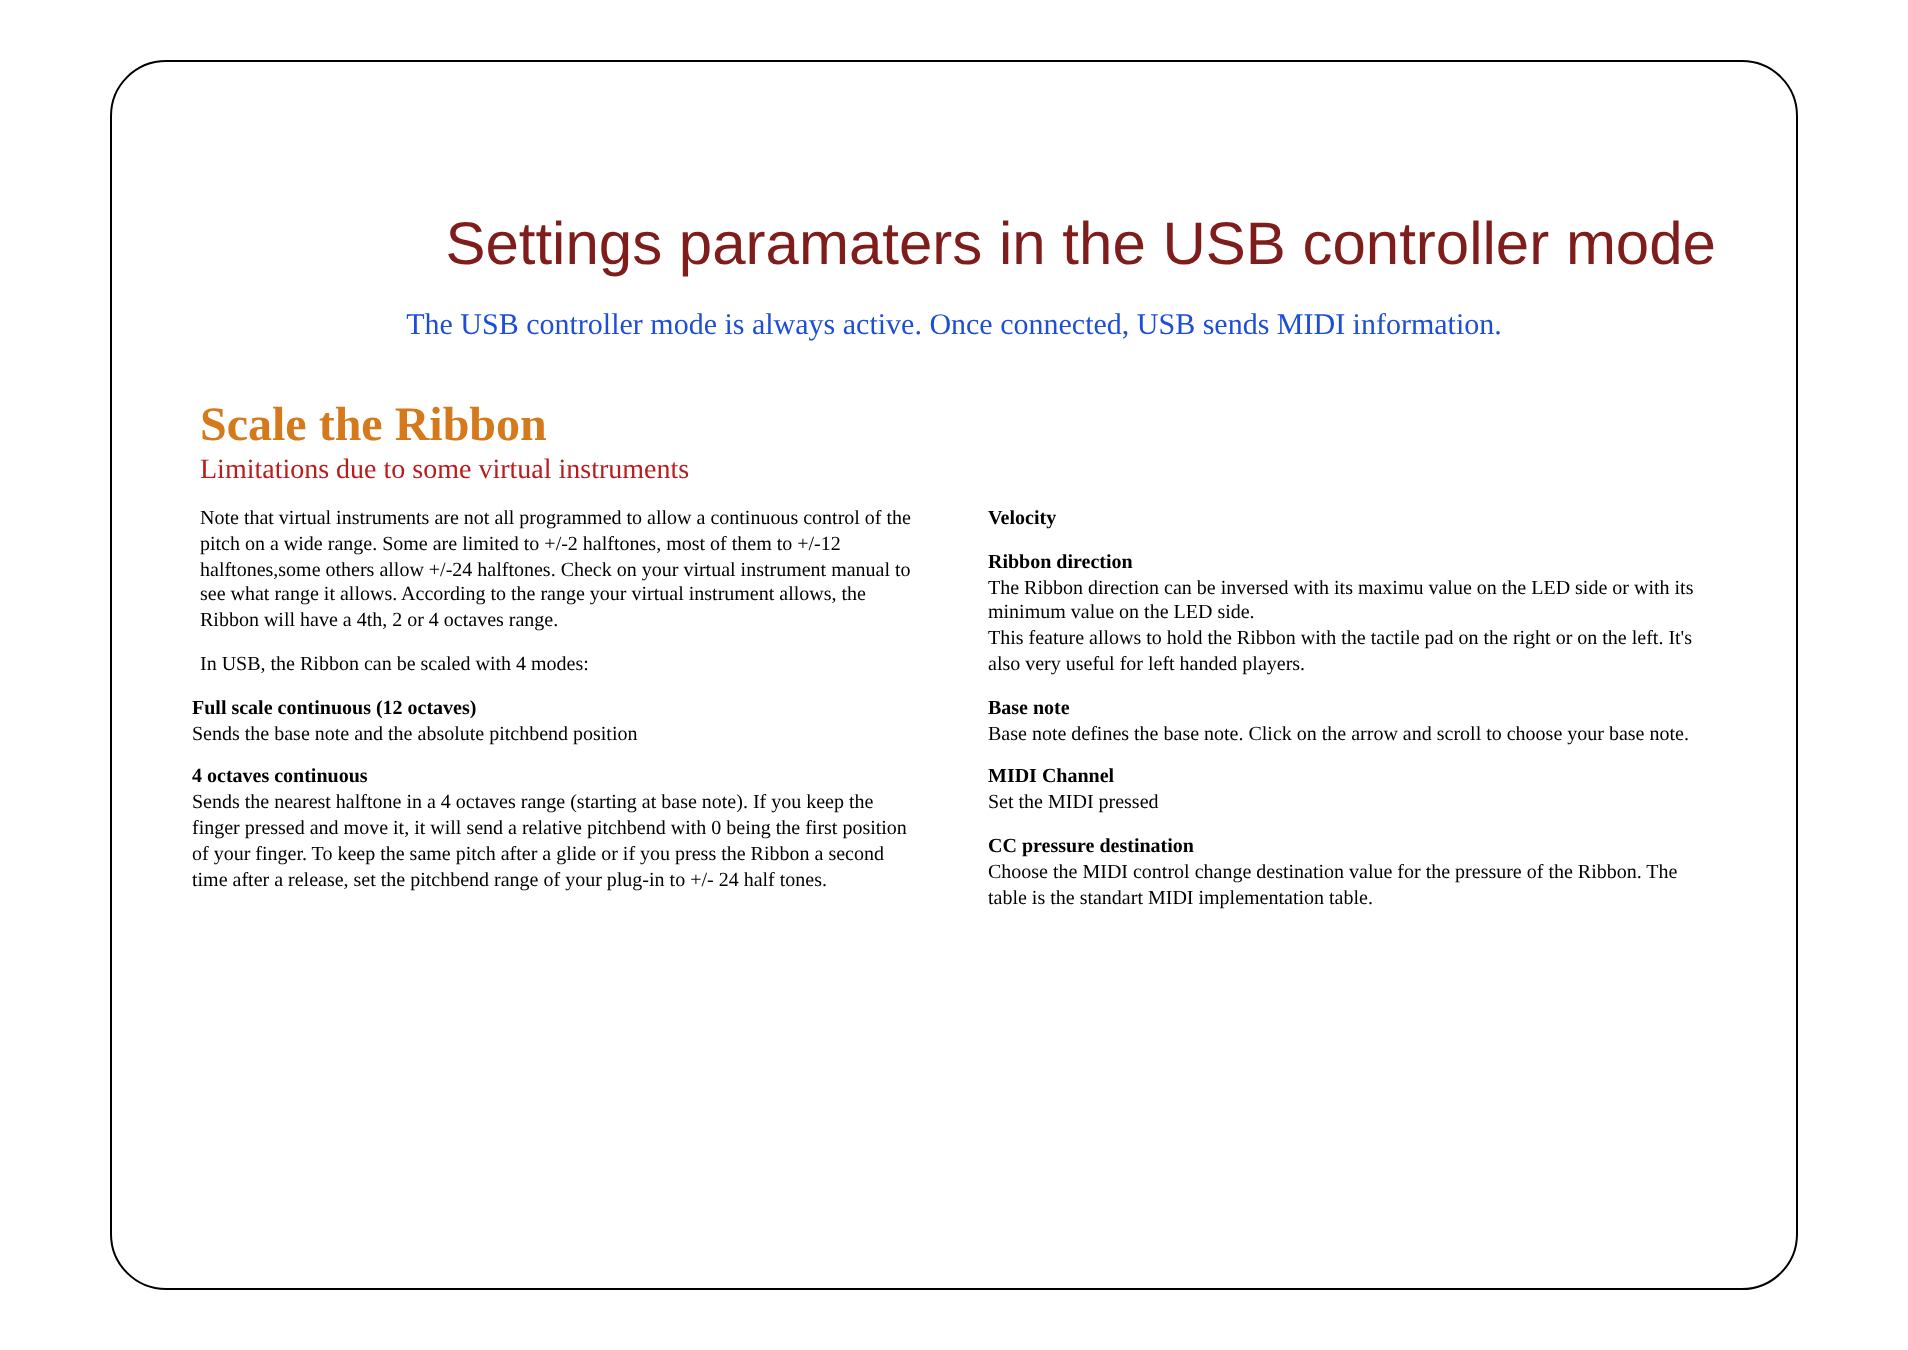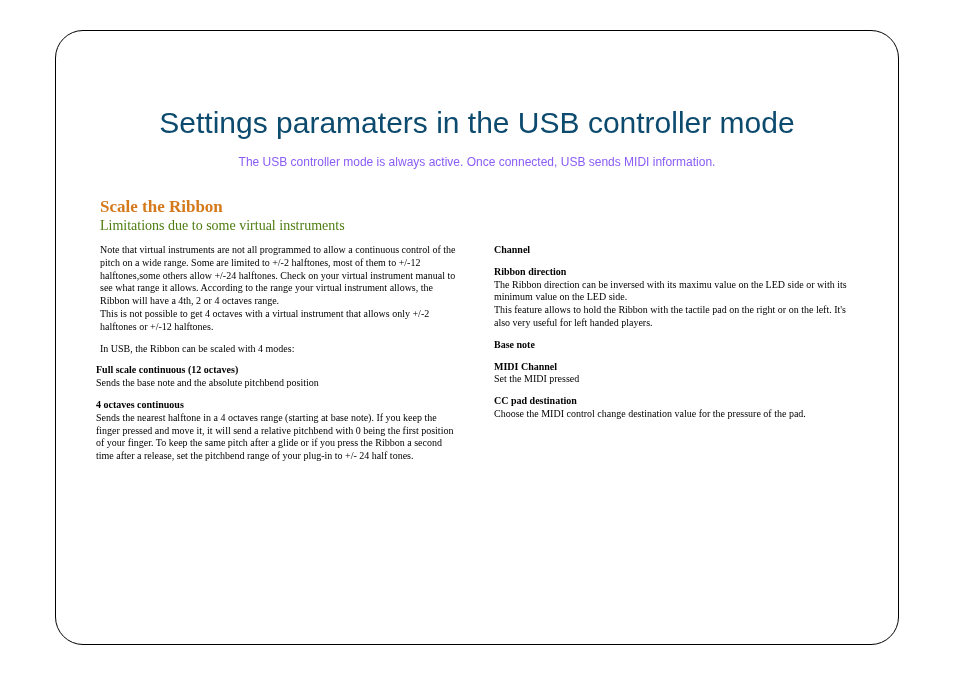--- a/index.html
+++ b/index.html
@@ -19,43 +19,43 @@
     height: 615px;
     border: 1px solid #000;
     border-radius: 28px;
     box-sizing: border-box;
     padding: 50px 40px 30px 40px;
   }
   .title {
     font-family: "Helvetica Neue", Helvetica, Arial, sans-serif;
     font-weight: 300;
     font-size: 30px;
-    color: #0c4a6e;
-    text-align: center;
+    color: #7f1d1d;
+    text-align: right;
     margin: 25px 0 15px 0;
   }
   .subtitle {
-    font-family: Liberation Sans, sans-serif;
-    font-size: 12px;
+    font-family: Liberation Serif, serif;
+    font-size: 15px;
     text-align: center;
     margin-bottom: 28px;
-    color: #8b5cf6;
+    color: #1d4ed8;
   }
   .section-head {
     margin-left: 4px;
   }
   .section-head .h-orange {
     color: #d57a1c;
-    font-size: 17px;
+    font-size: 24px;
     font-weight: bold;
     font-family: Georgia, serif;
     margin: 0 0 1px 0;
   }
   .section-head .h-sub {
-    color: #4d7c0f;
+    color: #b91c1c;
     font-size: 14px;
     font-family: Georgia, serif;
     margin: 0 0 10px 0;
   }
   .columns {
     display: flex;
     gap: 34px;
     font-family: Georgia, serif;
     font-size: 10px;
     line-height: 1.28;
@@ -83,49 +83,49 @@
 
   <div class="section-head">
     <div class="h-orange">Scale the Ribbon</div>
     <div class="h-sub">Limitations due to some virtual instruments</div>
   </div>
 
   <div class="columns">
     <div class="col">
       <p class="para">
         <span> Note that virtual instruments are not all programmed to allow a continuous control of the pitch on a wide range. Some are limited to +/-2 halftones, most of them to +/-12 halftones,some  others allow +/-24 halftones. Check on your virtual instrument manual to see what range it allows. According to the range your virtual instrument allows, the Ribbon will have a 4th, 2 or 4 octaves range.</span><br>
-        <span>This is not possible to get 4 octaves with a virtual instrument that allows only +/-2 halftones or  +/-12 halftones.</span>
       </p>
       <p class="para">In USB, the Ribbon can be scaled with 4 modes:</p>
 
       <p class="para block">
         <span class="label">Full scale continuous (12 octaves)</span><br>
         <span>Sends the base note and the absolute pitchbend position</span>
       </p>
       <p class="para block">
         <span class="label">4 octaves continuous</span><br>
         <span>Sends the nearest halftone in a 4 octaves range (starting at base note). If you keep the finger pressed and move it, it will send a relative pitchbend with 0 being the first  position of your finger. To keep the same pitch after a glide or if you press the Ribbon a second time after a release, set the pitchbend range of your plug-in to +/- 24 half tones.</span>
       </p>
     </div>
 
     <div class="col">
       <p class="block">
-        <span class="label">Channel</span><br>
+        <span class="label">Velocity</span><br>
       </p>
       <p class="block">
         <span class="label">Ribbon direction</span><br>
         <span>The Ribbon direction can be inversed with its maximu value on the LED side or with its minimum value on the LED side.</span><br>
         <span>This feature allows to hold the Ribbon with the tactile pad on the right or on the left. It's also very useful for left handed players.</span>
       </p>
       <p class="block">
         <span class="label">Base note</span><br>
+        <span>Base note defines the base note. Click on the arrow and scroll to choose your base note.</span>
       </p>
       <p class="block">
         <span class="label">MIDI Channel</span><br>
         <span>Set the MIDI pressed</span>
       </p>
       <p class="block">
-        <span class="label">CC pad destination</span><br>
-        <span>Choose the MIDI control change destination value for the pressure of the pad.</span>
+        <span class="label">CC pressure destination</span><br>
+        <span>Choose the MIDI control change destination value for the pressure of the Ribbon. The table is the standart MIDI implementation table.</span>
       </p>
     </div>
   </div>
 </div>
 
 </body></html>

